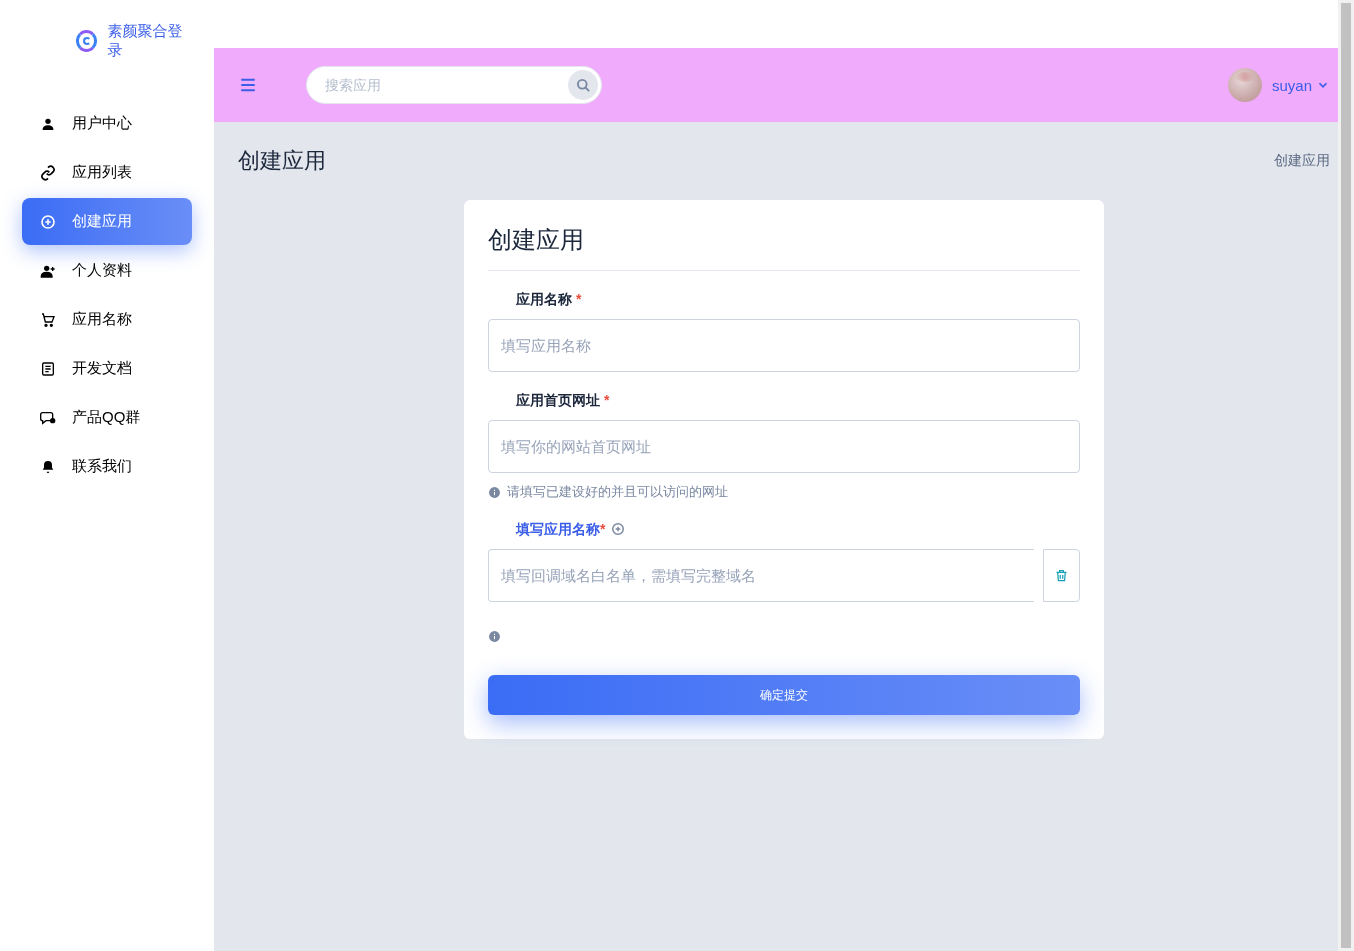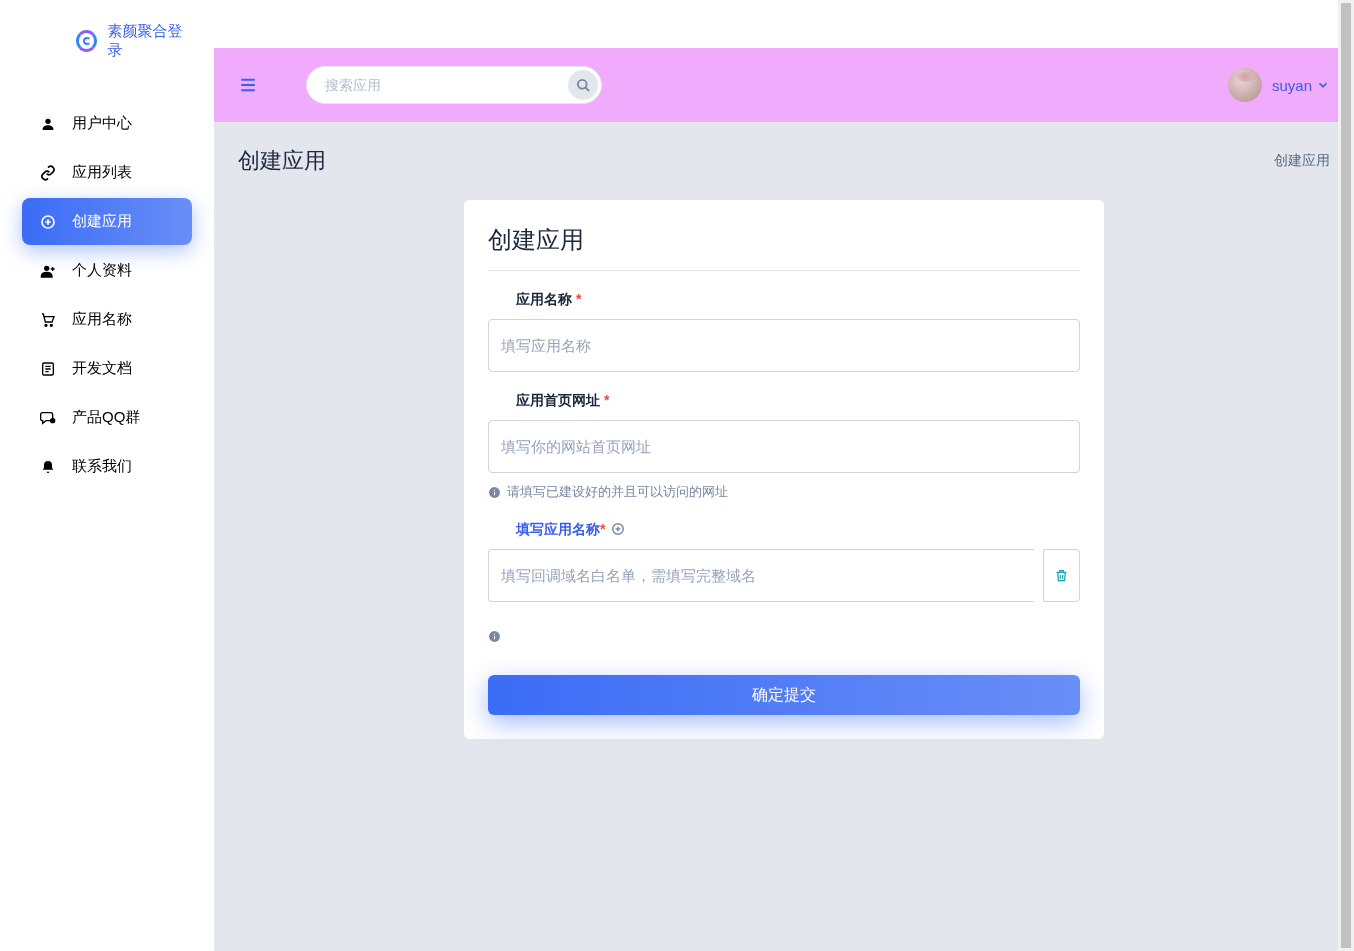--- a/index.html
+++ b/index.html
@@ -37,21 +37,21 @@
 .special-label { color: #3b5ee8; font-weight: 600; }
 .form-control { width: 100%; height: 53px; border: 1px solid #cdd4df; border-radius: 4px; padding: 16px 12px; font-size: 15px; color: #596882; outline: none; }
 .form-control::placeholder { color: #97a3b9; }
 .help-text { font-size: 13px; color: #7987a1; margin-top: 10px; display: flex; align-items: center; }
 .help-text .info-icon { margin-right: 6px; }
 .help-warn { color: #e74c3c; }
 .input-group { display: flex; gap: 9px; }
 .input-group .form-control { border-radius: 4px 0 0 4px; border-right: none; }
 .input-append { width: 40px; border: 1px solid #cdd4df; border-radius: 0 4px 4px 0; display: flex; align-items: center; justify-content: center; color: #17a2b8; cursor: pointer; }
 .add-icon { color: #7987a1; cursor: pointer; margin-left: 2px; }
-.submit-btn { width: 100%; height: 40px; border: none; border-radius: 6px; background: linear-gradient(90deg, #3a6cf5, #6a8ef7); color: #fff; font-size: 16px; cursor: pointer; box-shadow: 0 8px 24px rgba(58,108,245,0.45); margin-top: 12px; }
+.submit-btn { width: 100%; height: 40px; border: none; border-radius: 6px; background: linear-gradient(90deg, #3a6cf5, #6a8ef7); color: #fff; font-size: 12px; cursor: pointer; box-shadow: 0 8px 24px rgba(58,108,245,0.45); margin-top: 12px; }
 .scrollbar-track { position: fixed; right: 0; top: 0; width: 16px; height: 100vh; background: #f1f1f1; }
 .scrollbar-thumb { width: 100%; height: 100%; background: #c1c1c1; border: 3px solid #f1f1f1; border-radius: 2px; }
 svg { display: block; }
 </style>
 </head>
 <body>
 
 <div class="layout">
   <aside class="sidebar">
     <div class="logo">

